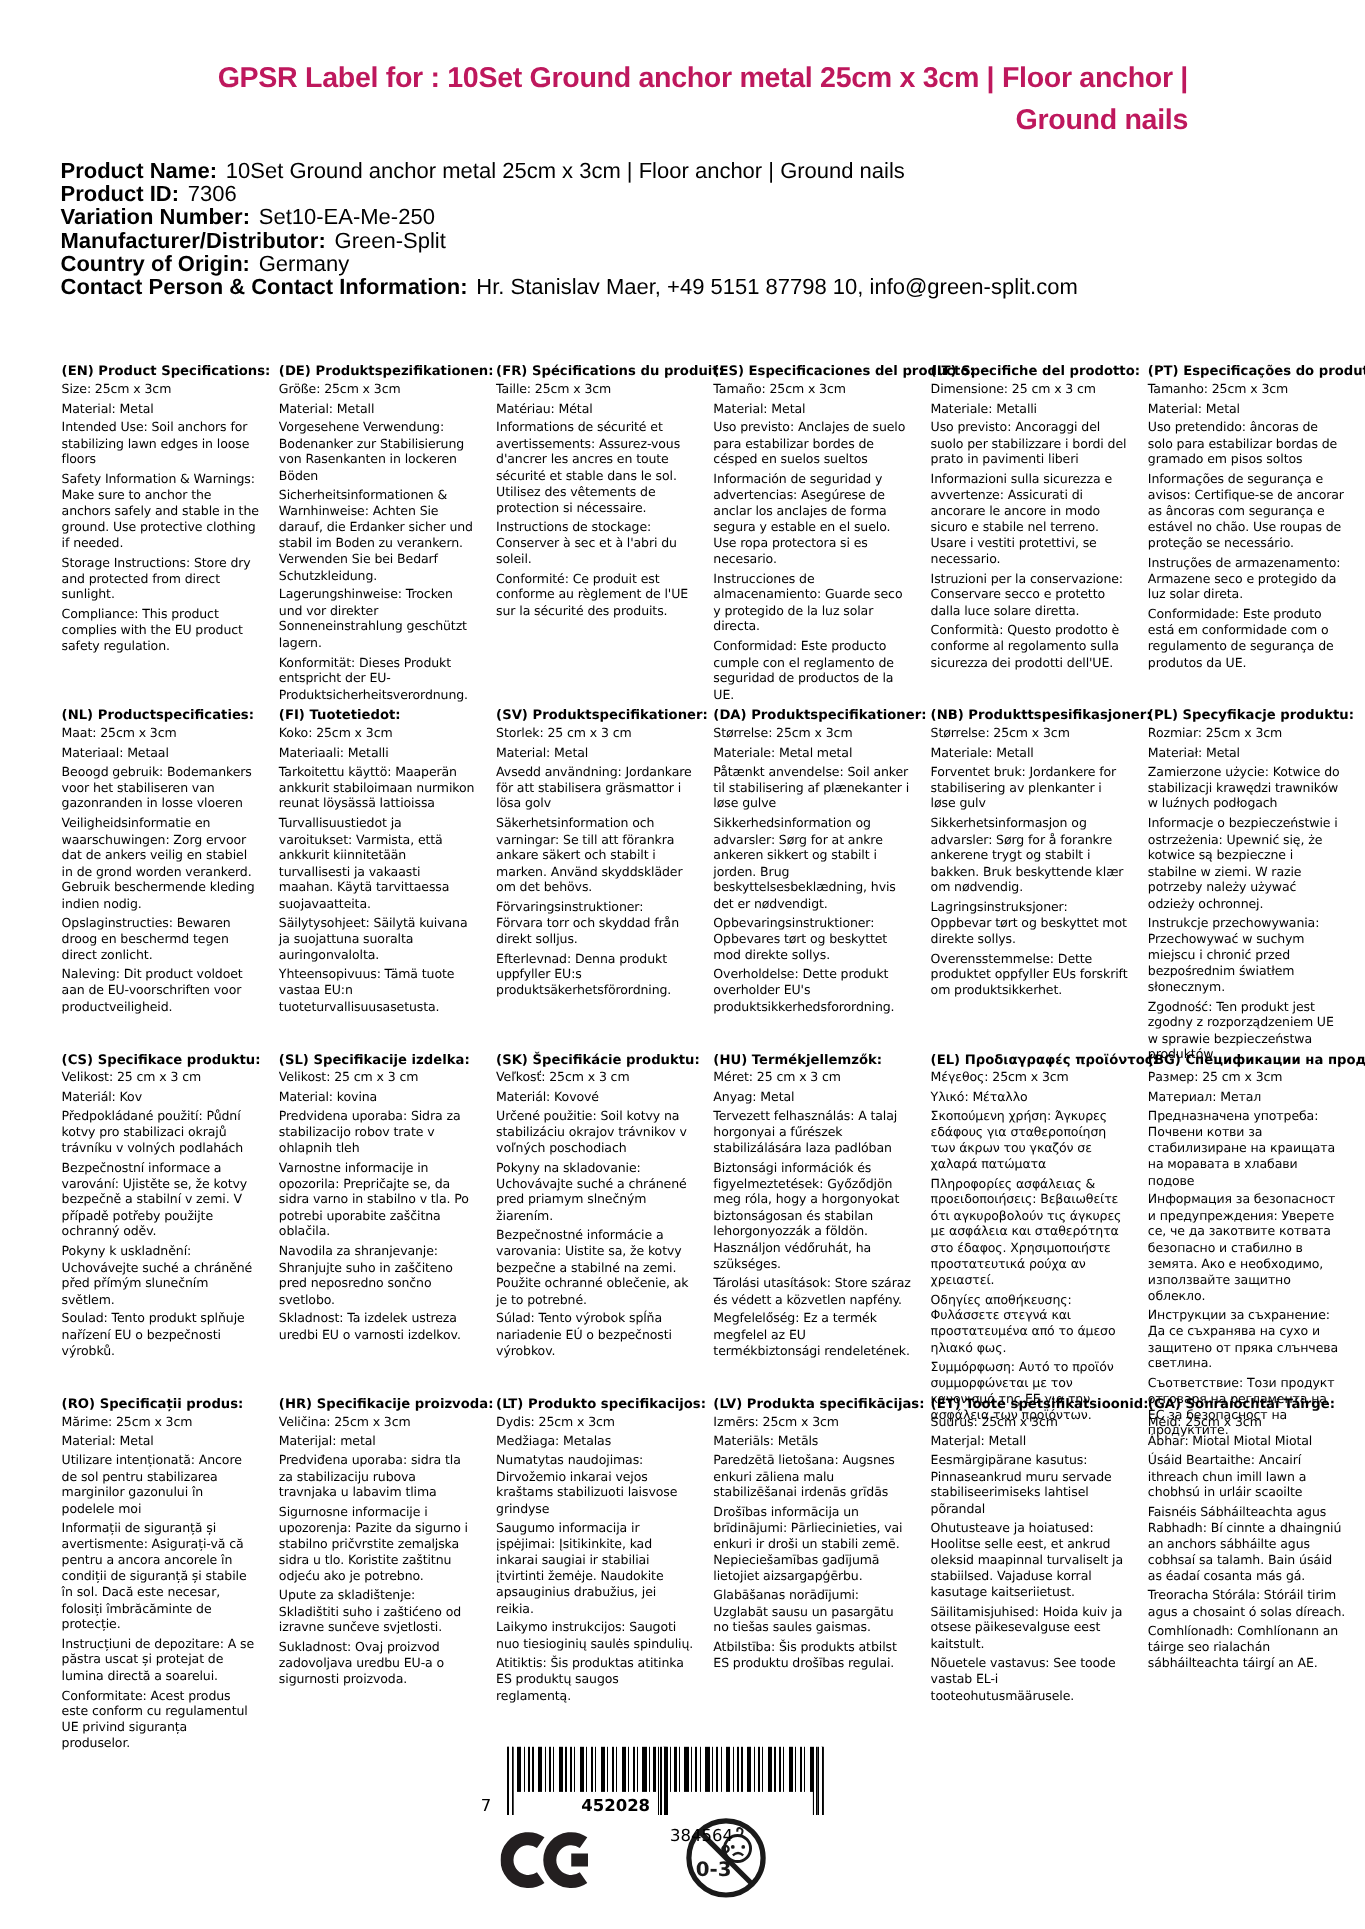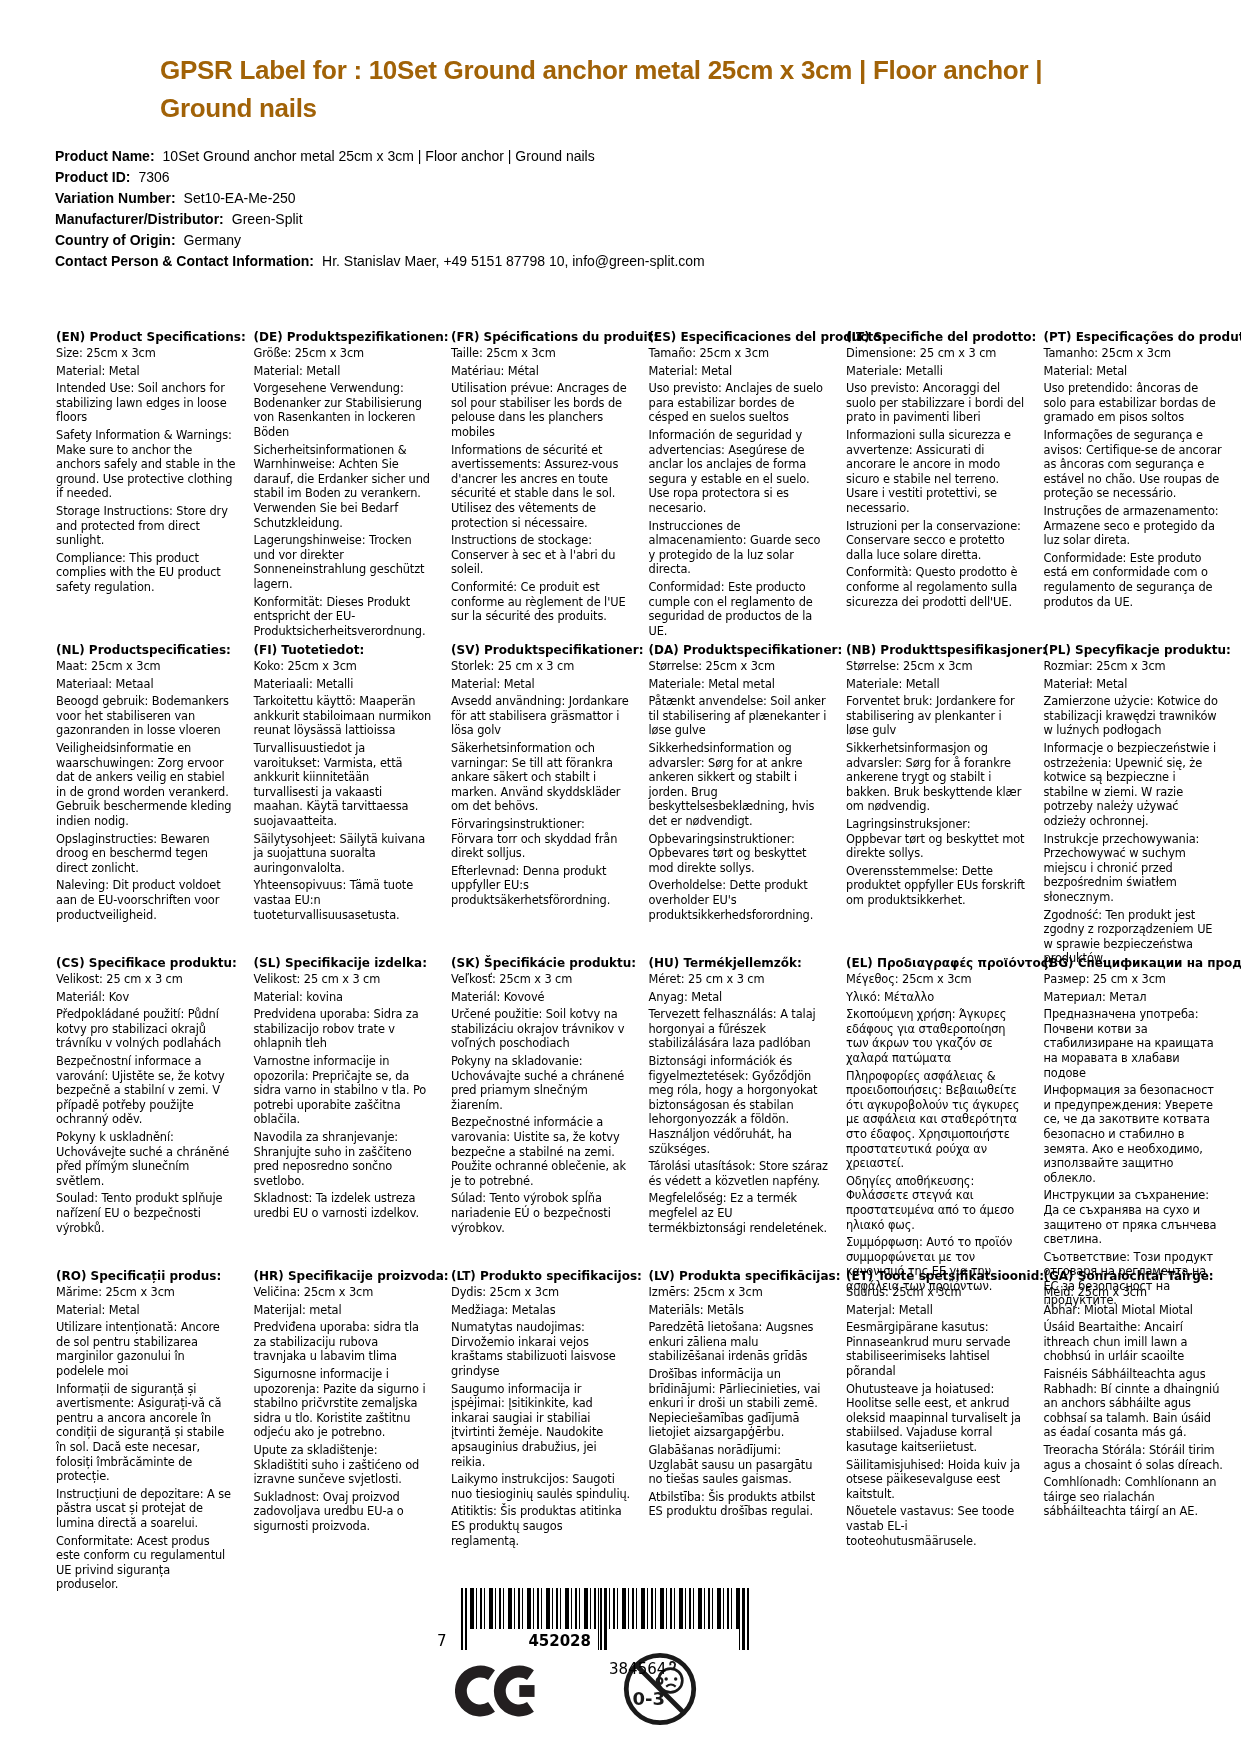--- a/index.html
+++ b/index.html
@@ -1,22 +1,22 @@
 <!DOCTYPE html>
 <html><head>
 <meta charset="utf-8">
 <style>
   html,body{margin:0;padding:0;background:#fff;}
   .page{position:relative;width:1241px;height:1754px;background:#fff;color:#000;overflow:hidden;
         font-family:"DejaVu Sans",sans-serif;}
-  .title{position:absolute;top:52px;left:160px;width:920px;margin:0;text-align:left;
+  .title{position:absolute;top:52px;left:160px;width:920px;margin:0;text-align:right;
          font-family:"Liberation Sans",sans-serif;font-weight:bold;font-size:26px;line-height:1.45;
-         letter-spacing:-0.3px;color:#a16207;}
+         letter-spacing:-0.3px;color:#be185d;}
   .product-info{position:absolute;left:55px;top:146px;font-family:"Liberation Sans",sans-serif;
-                font-size:14px;line-height:21px;}
+                font-size:20px;line-height:21px;}
   .pi-row{white-space:nowrap;}
   .pi-label{font-weight:bold;margin-right:8px;}
   .pi-value{font-weight:normal;}
   .lang-grid{position:absolute;left:56px;top:330px;display:grid;
              grid-template-columns:repeat(6,197.5px);grid-auto-rows:313px;}
   .lang-block{padding-right:18px;overflow:visible;}
   .lb-header{font-weight:bold;font-size:12px;line-height:15px;white-space:nowrap;margin:0 0 1px 0;}
   .lb-body{font-size:11.4px;line-height:14.6px;letter-spacing:-0.1px;}
   .lb-para{margin:0 0 3px 0;overflow-wrap:anywhere;}
   
@@ -94,21 +94,20 @@
           <div class="lb-para">Lagerungshinweise: Trocken und vor direkter Sonneneinstrahlung geschützt lagern.</div>
           <div class="lb-para">Konformität: Dieses Produkt entspricht der EU-Produktsicherheitsverordnung.</div>
         </div>
   </div>
 
   <div class="lang-block">
     <div class="lb-header">(FR) Spécifications du produit:</div>
     <div class="lb-body">
           <div class="lb-para">Taille: 25cm x 3cm</div>
           <div class="lb-para">Matériau: Métal</div>
-          <div class="lb-para">Utilisation prévue: Ancrages de sol pour stabiliser les bords de pelouse dans les planchers mobiles</div>
           <div class="lb-para">Informations de sécurité et avertissements: Assurez-vous d'ancrer les ancres en toute sécurité et stable dans le sol. Utilisez des vêtements de protection si nécessaire.</div>
           <div class="lb-para">Instructions de stockage: Conserver à sec et à l'abri du soleil.</div>
           <div class="lb-para">Conformité: Ce produit est conforme au règlement de l'UE sur la sécurité des produits.</div>
         </div>
   </div>
 
   <div class="lang-block">
     <div class="lb-header">(ES) Especificaciones del producto:</div>
     <div class="lb-body">
           <div class="lb-para">Tamaño: 25cm x 3cm</div>

